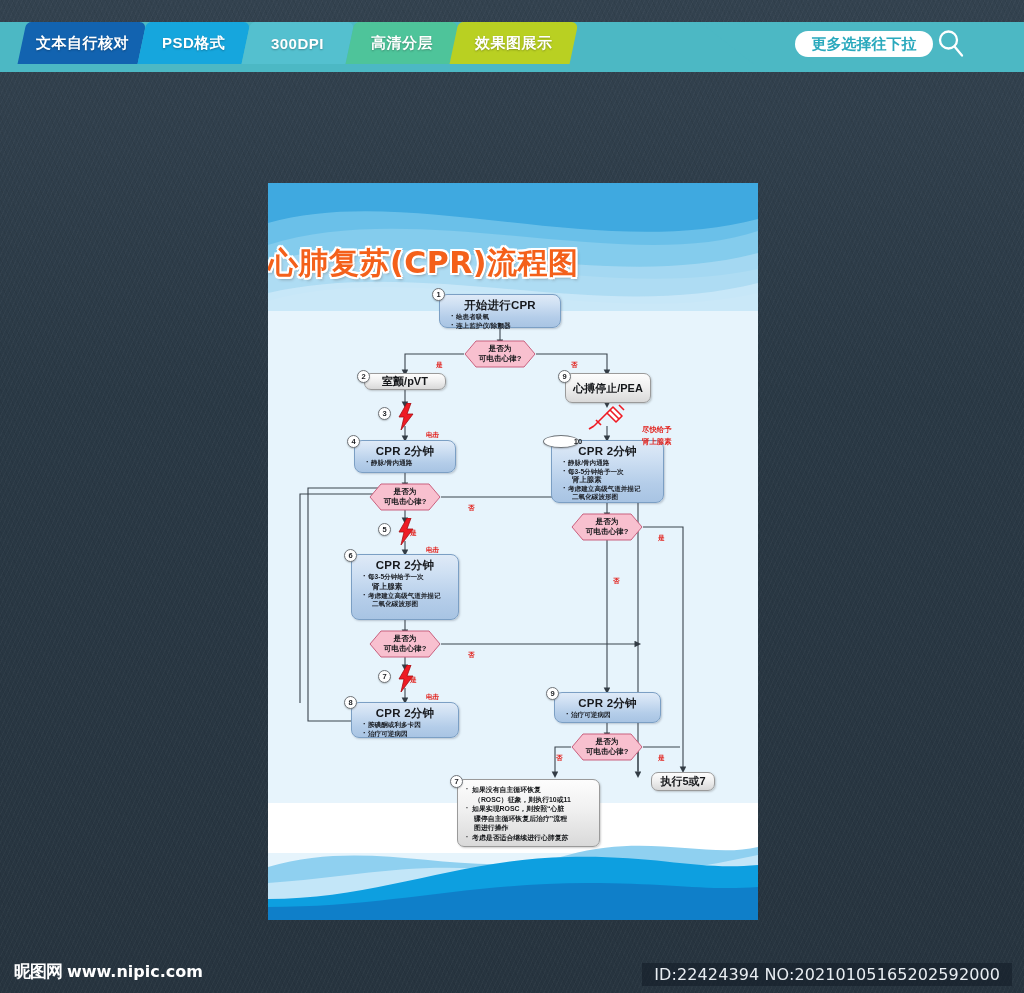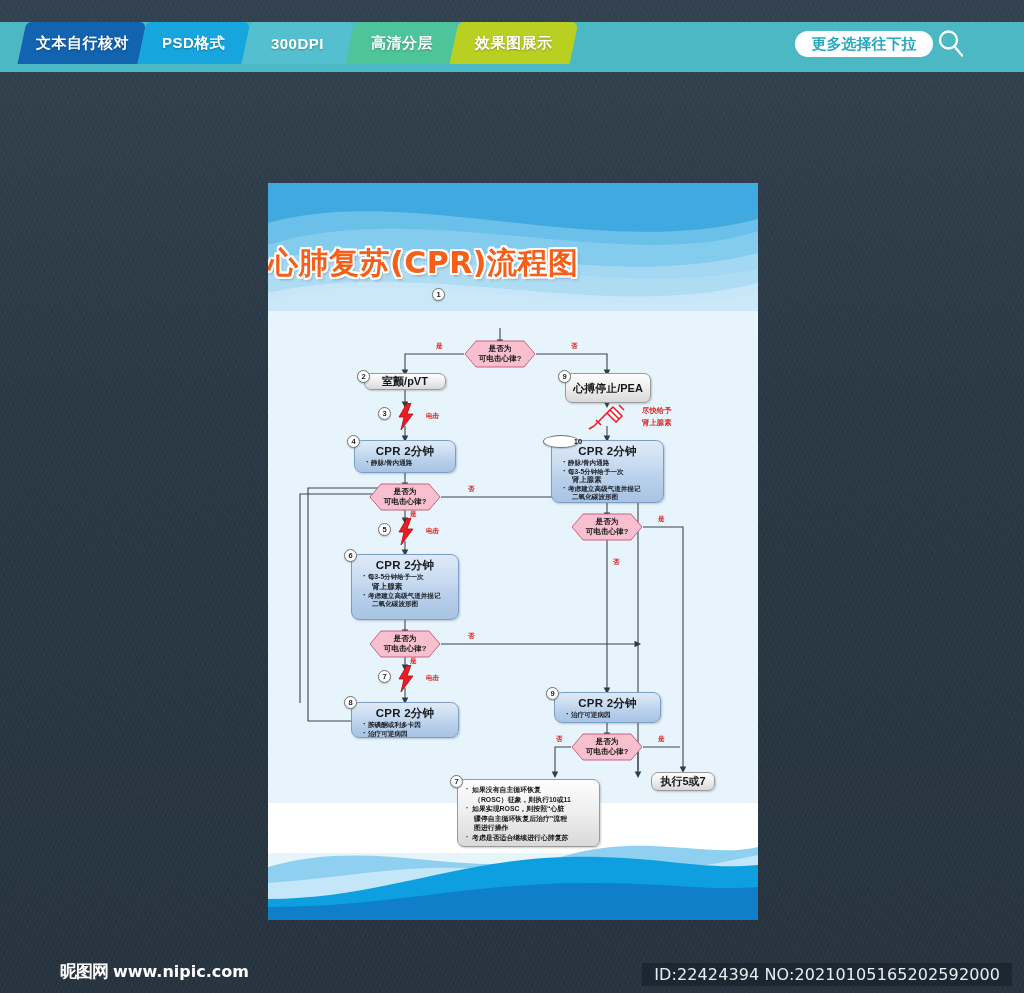--- a/index.html
+++ b/index.html
@@ -122,31 +122,31 @@
     position: absolute; width: 13px; height: 13px; border-radius: 50%;
     background: #fff; border: 1px solid #6f7479;
     display: flex; align-items: center; justify-content: center;
     font-size: 7.5px; font-weight: bold; color: #1a1c20;
     box-shadow: 0 1px 1.5px rgba(0,0,0,0.2);
     z-index: 6;
   }
 
   .lbl {
     position: absolute; font-size: 6.6px; font-weight: bold; color: #e2211c;
-    white-space: nowrap; z-index: 6;
+    white-space: nowrap; z-index: 6; margin-top: 19px;
   }
   .lbl.big { font-size: 7.4px; }
 
   .bolt { position: absolute; z-index: 5; }
   .syringe { position: absolute; z-index: 5; }
 
   
   #logo {
     position: absolute; left: 14px; top: 960px;
-    display: flex; align-items: center; gap: 5px; margin-left: 46px;
+    display: flex; align-items: center; gap: 5px;
   }
   #logo .mark {
     font-size: 17px; font-weight: bold; color: #fff;
     letter-spacing: -1px; font-family: "DejaVu Sans", sans-serif;
   }
   #logo .url {
     font-size: 16px; color: #fff; font-weight: bold; letter-spacing: 0px;
     font-family: "DejaVu Sans", sans-serif;
   }
   #idtag {
@@ -263,20 +263,27 @@
         <path d="M303,564 L287,564 L287,592" marker-end="url(#ah)"></path>
 
         <path d="M375,564 L412,564"></path>
 
         <line x1="370" y1="588" x2="370" y2="588"></line>
         <path d="M370,560 L370,592" marker-end="url(#ah)"></path>
       </g>
     </svg>
 
     <div class="num" style="left:164px; top:105px;">1</div>
+    <div class="node" style="left:171px; top:111px; width:122px; height:34px;">
+      <div class="hd">开始进行CPR</div>
+      <ul>
+        <li>给患者吸氧</li>
+        <li>连上监护仪/除颤器</li>
+      </ul>
+    </div>
 
     <div class="diamond" style="left:196px; top:157px; width:72px; height:28px;">
       <svg class="dshape" viewBox="0 0 72 28" preserveAspectRatio="none">
         <polygon points="12,1 60,1 71,14 60,27 12,27 1,14" fill="#f8c0cf" stroke="#c9607e" stroke-width="1"></polygon>
       </svg>
       <div class="dtxt">
         <div>是否为</div>
         <div>可电击心律?</div>
       </div>
     </div>

